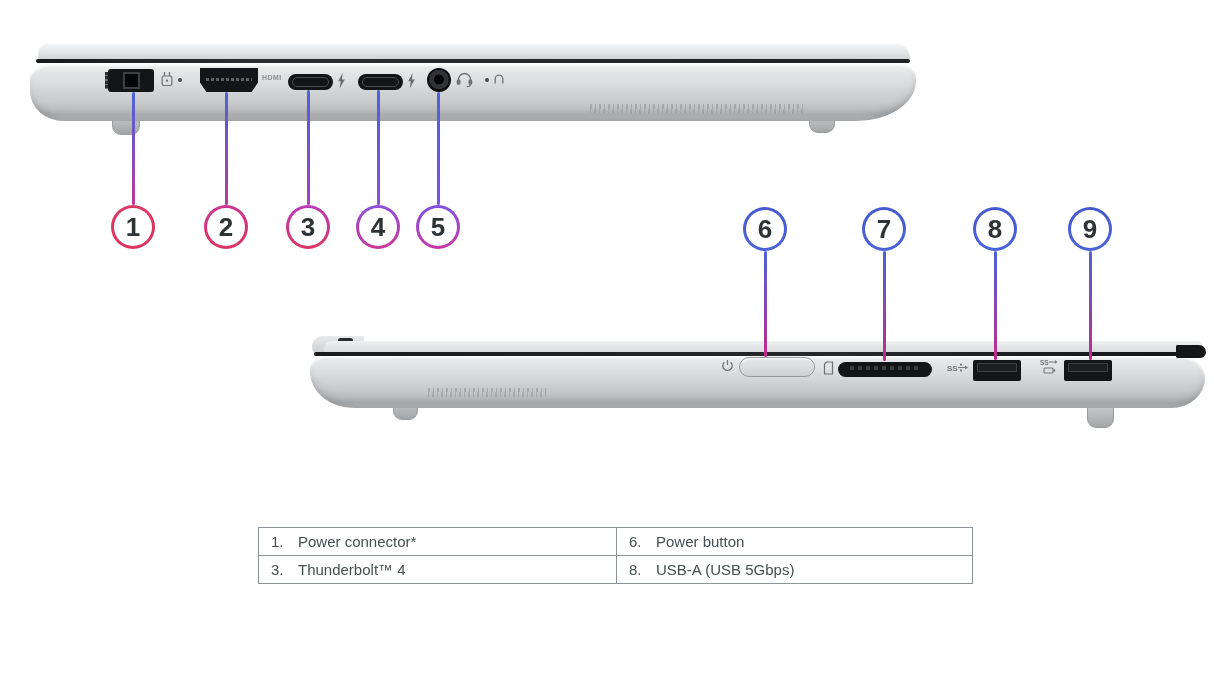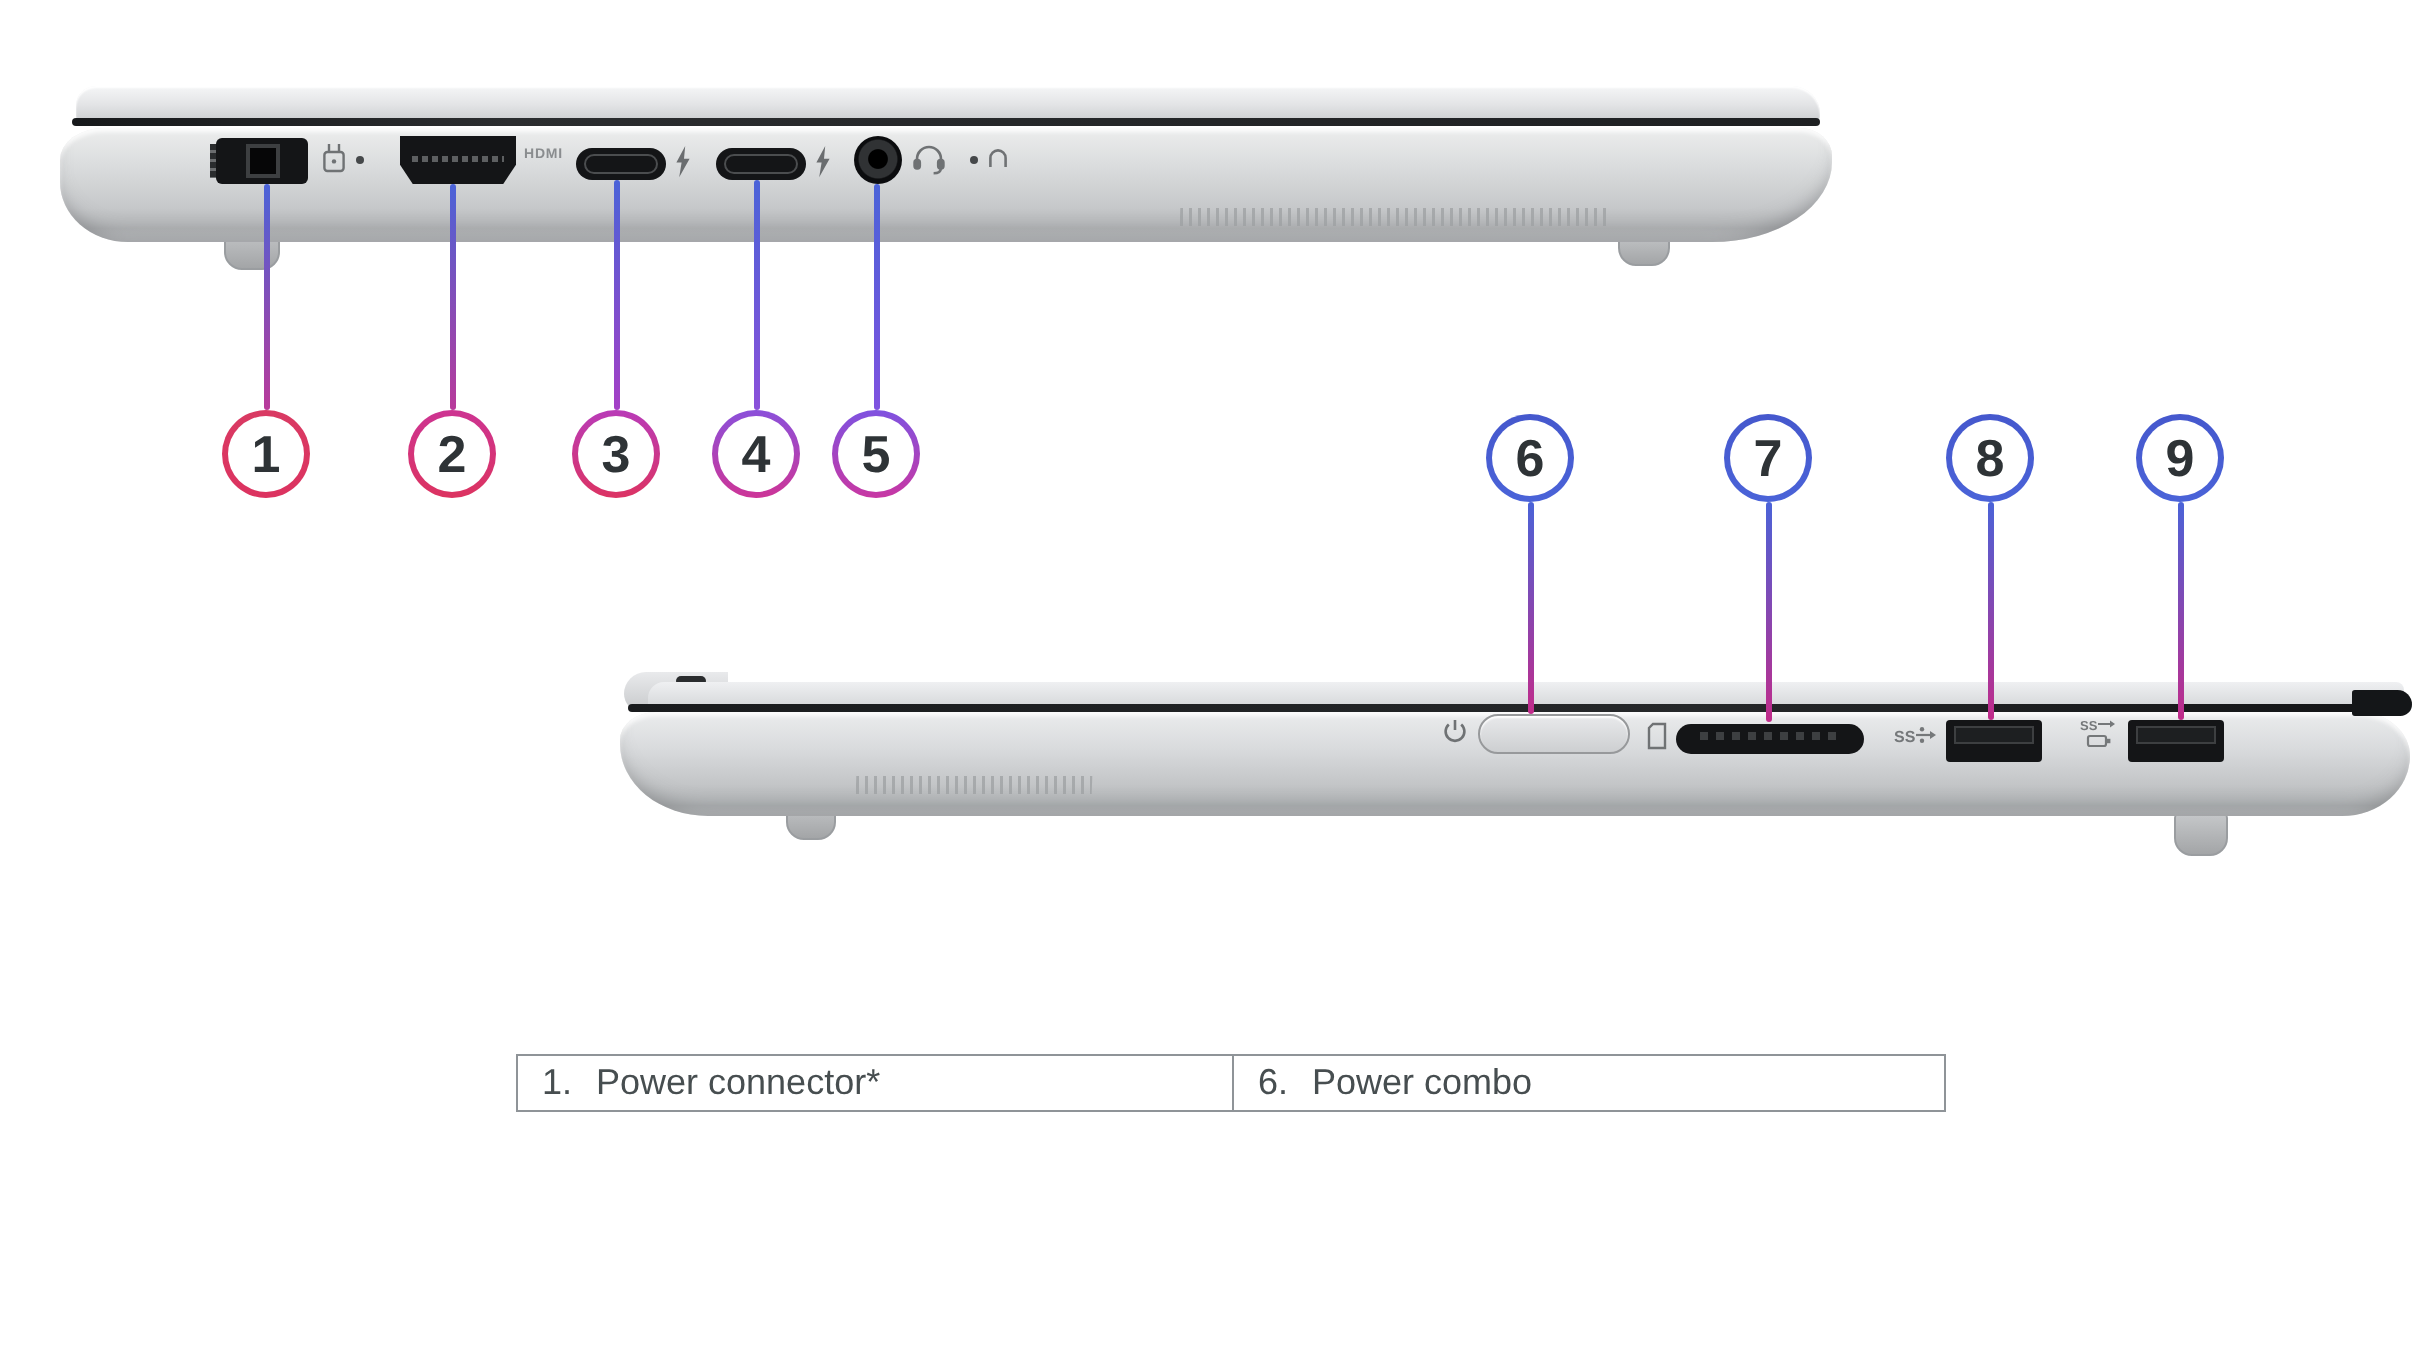--- a/index.html
+++ b/index.html
@@ -78,21 +78,21 @@
   .callout{position:absolute;z-index:5;display:flex;flex-direction:column;align-items:center;width:44px;}
   .cline{width:3px;flex:1 1 auto;border-radius:2px;}
   .ring{width:44px;height:44px;border-radius:50%;flex:0 0 auto;
         display:flex;align-items:center;justify-content:center;}
   .ring-inner{width:38px;height:38px;border-radius:50%;background:#fff;
         display:flex;align-items:center;justify-content:center;
         font-weight:bold;font-size:26px;color:var(--number-text);}
 
   
   #ports-table{position:absolute;left:258px;top:527px;width:715px;border-collapse:collapse;
-        font-size:18px;color:var(--table-text);}
+        font-size:15px;color:var(--table-text);}
   #ports-table td{border:1px solid var(--table-border);height:27px;padding:0;vertical-align:middle;}
   #ports-table td.cell-left{width:357px;}
   .t-num{display:inline-block;width:27px;padding-left:12px;}
   svg{display:block;}
 </style>
 </head>
 <body>
 
 <div id="stage">
 
@@ -259,18 +259,22 @@
     <div class="ring" style="background: linear-gradient(rgb(69, 88, 205), rgb(74, 99, 216));">
         <div class="ring-inner">9</div>
       </div>
     <div class="cline" style="background: linear-gradient(rgb(74, 99, 216), rgb(193, 43, 138));"></div>
   </div>
 
   <table id="ports-table">
     <tbody>
       <tr>
         <td class="cell-left"><span class="t-num">1.</span><span>Power connector*</span></td>
-        <td><span class="t-num">6.</span><span>Power combo</span></td>
+        <td><span class="t-num">6.</span><span>Power button</span></td>
+      </tr>
+      <tr>
+        <td class="cell-left"><span class="t-num">3.</span><span>Thunderbolt™ 4</span></td>
+        <td><span class="t-num">8.</span><span>USB-A (USB 5Gbps)</span></td>
       </tr>
     </tbody>
   </table>
 
 </div>
 
 </body></html>

